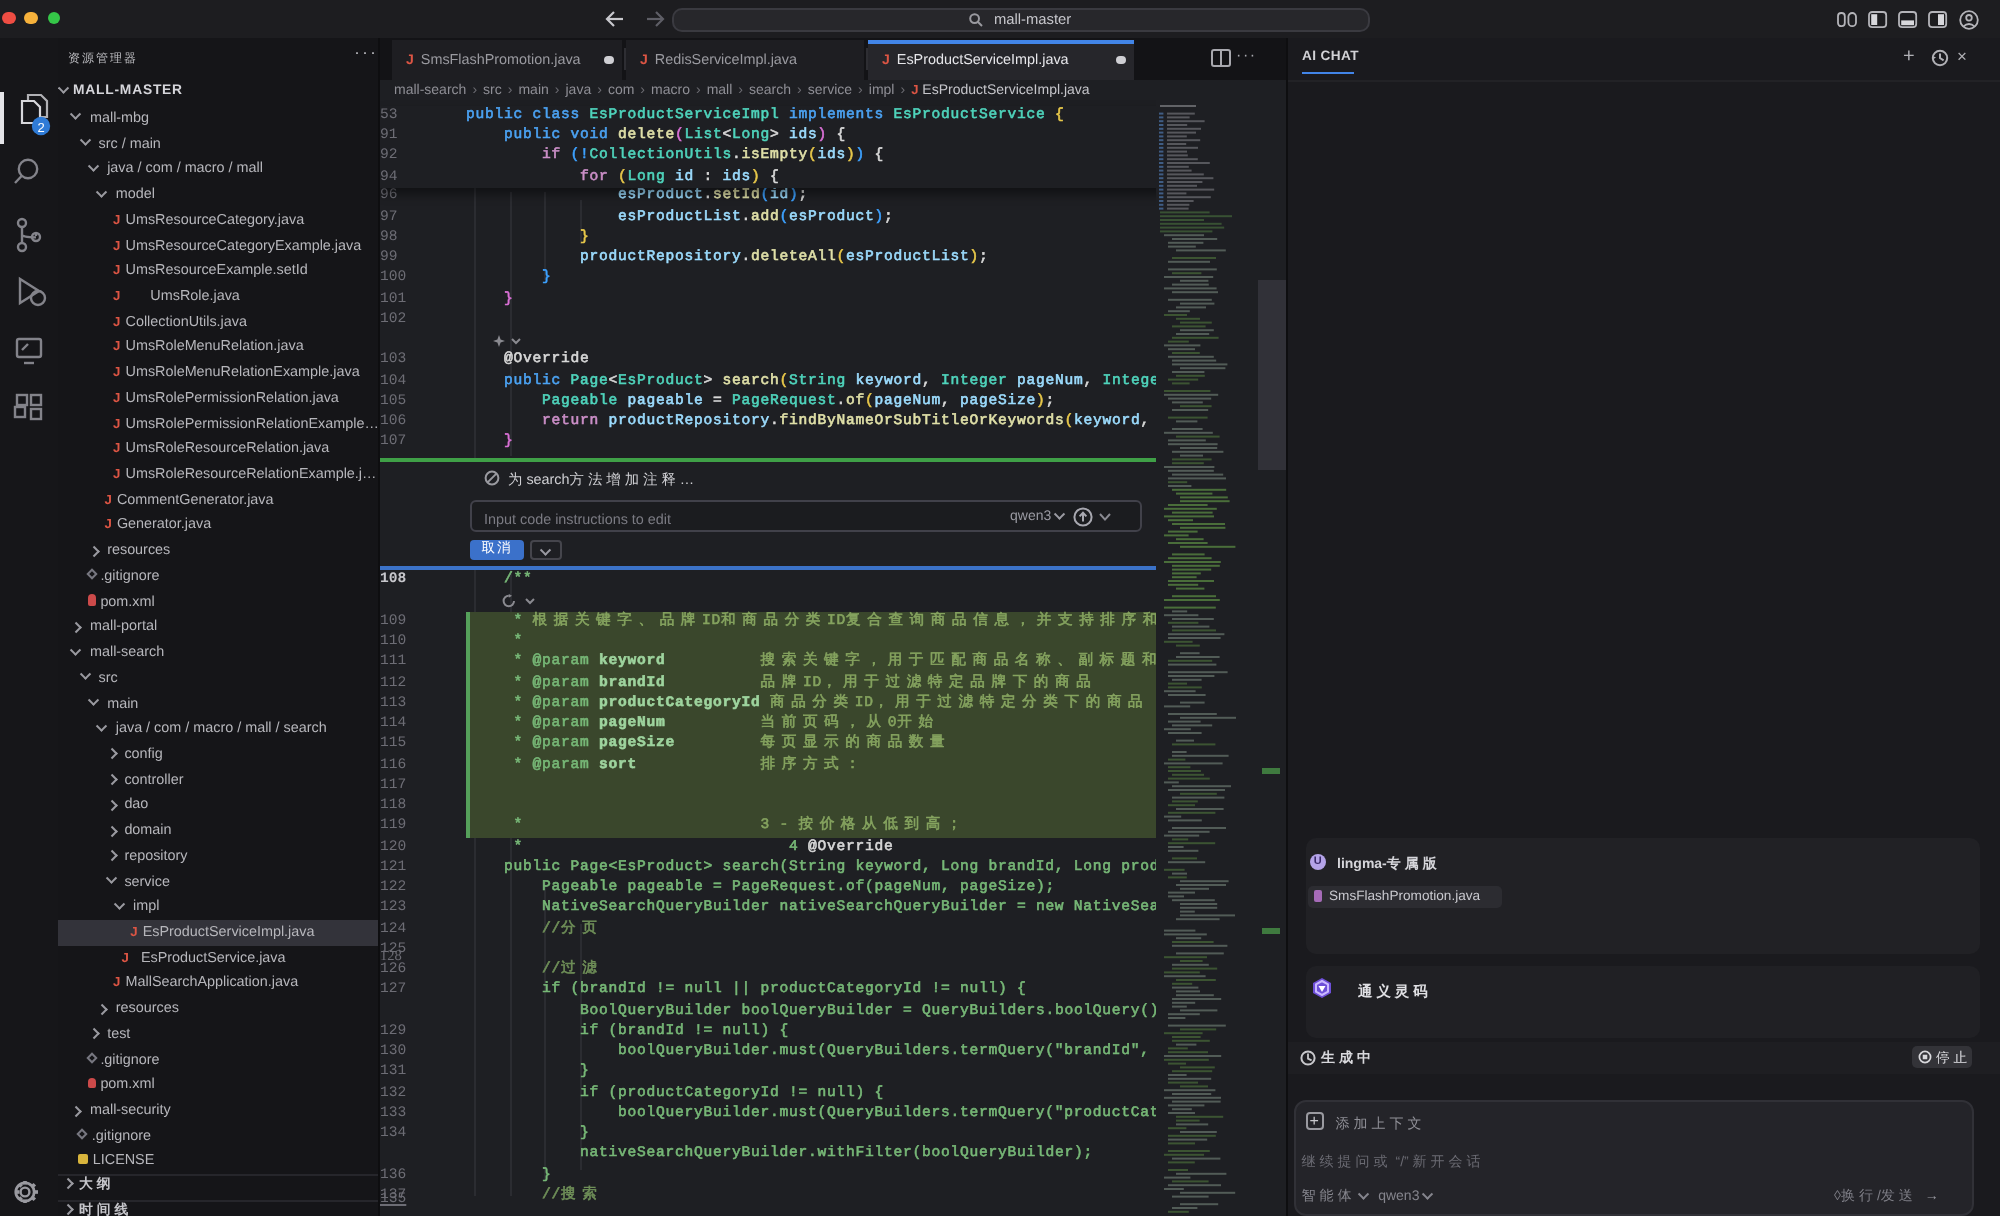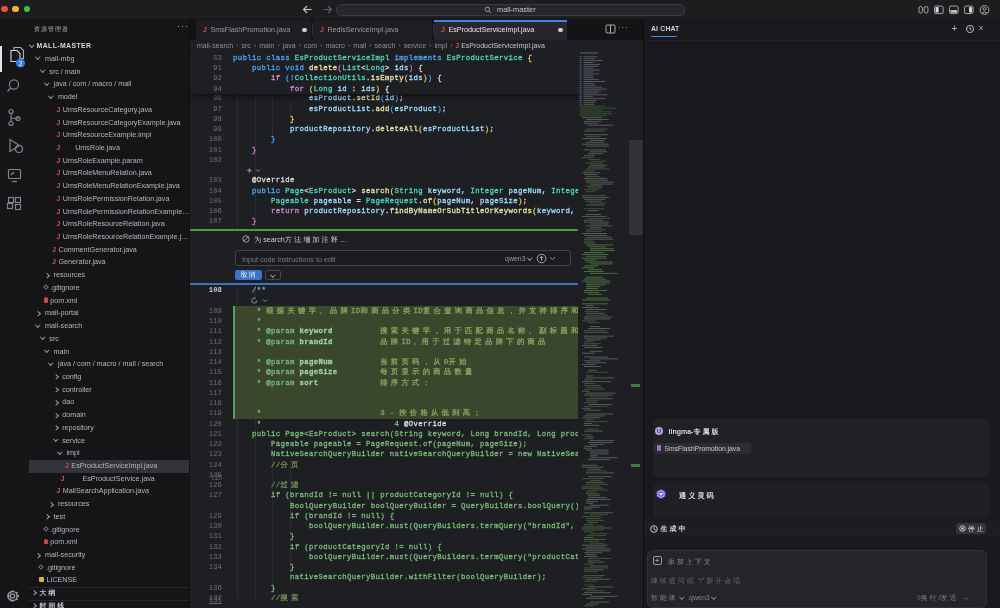--- a/index.html
+++ b/index.html
@@ -1,21 +1,21 @@
 <!DOCTYPE html>
 <html><head><meta charset="utf-8"><style>
 *{margin:0;padding:0;box-sizing:border-box}
 html,body{width:1000px;height:608px;overflow:hidden;background:#1e1f23;font-family:"Liberation Sans",sans-serif}
 .ab{position:absolute}
 .code,pre{font-family:"Liberation Mono",monospace;font-size:7.3px;line-height:10.25px;white-space:pre;letter-spacing:.37px;-webkit-text-stroke:.3px currentColor}
 .cjm{letter-spacing:3.3px}.cjs{letter-spacing:2px}
 .k{color:#4ba2f2}.t{color:#4fd4bc}.m{color:#e0e0a8}.v{color:#9cdcfe}.c{color:#cc8fc8}.w{color:#d8d8d8}
 .y{color:#e8c84a}.pk{color:#da70d6}.bl{color:#3da1ff}
 .g{color:#77b877}.gd{color:#6f8f58}.gc{color:#85a35f}.gp{color:#9ed49e;font-weight:bold}
-.gut{position:absolute;left:190px;width:32px;text-align:right;color:#6d6d75;font-family:"Liberation Mono",monospace;font-size:7.3px;line-height:10.25px}
+.gut{position:absolute;left:190px;width:32px;text-align:left;color:#6d6d75;font-family:"Liberation Mono",monospace;font-size:7.3px;line-height:10.25px}
 .chev{display:inline-block;width:3.5px;height:3.5px;border-right:1px solid #9a9aa0;border-bottom:1px solid #9a9aa0}
 .cv{transform:rotate(45deg)}.cr{transform:rotate(-45deg)}
 .trow{position:absolute;left:29px;width:160px;height:12.7px;color:#b6b6bb;font-size:7.2px;line-height:12.7px;white-space:nowrap;overflow:hidden}
 .ji{font-weight:bold;font-size:6.6px;color:#dd5544}
 </style></head><body>
 
 <div class="ab" style="left:0;top:0;width:1000px;height:19px;background:#1d1d20"></div>
 <div class="ab" style="left:0;top:19px;width:29px;height:589px;background:#161619"></div>
 <div class="ab" style="left:29px;top:19px;width:160px;height:589px;background:#151518"></div>
 <div class="ab" style="left:189px;top:19px;width:1px;height:589px;background:#0e0e10"></div>
@@ -99,23 +99,23 @@
 <div class="ab" style="left:0;top:46px;width:1.6px;height:26px;background:#e4e4e8"></div>
 <div class="ab" style="left:34px;top:25px;color:#bbbbbf;font-size:6px"><span class="cjs" style="letter-spacing:1px">资源管理器</span></div>
 <div class="ab" style="left:177px;top:21px;color:#b6b6bb;font-size:9px;letter-spacing:1px">···</div>
 <div class="trow" style="top:40.2px;font-weight:bold;color:#d5d5da;font-size:6.9px;letter-spacing:.4px"><span class="chev cv" style="margin-left:1px;margin-bottom:2px"></span><span style="margin-left:3px">MALL-MASTER</span></div>
 <div class="trow" style="top:52.9px;"><span class="chev cv" style="margin-left:7.3px;margin-bottom:2px"></span><span style="margin-left:5.2px">mall-mbg</span></div>
 <div class="trow" style="top:65.6px;"><span class="chev cv" style="margin-left:11.6px;margin-bottom:2px"></span><span style="margin-left:5.2px">src / main</span></div>
 <div class="trow" style="top:78.4px;"><span class="chev cv" style="margin-left:15.9px;margin-bottom:2px"></span><span style="margin-left:5.2px">java / com / macro / mall</span></div>
 <div class="trow" style="top:91.1px;"><span class="chev cv" style="margin-left:20.2px;margin-bottom:2px"></span><span style="margin-left:5.2px">model</span></div>
 <div class="trow" style="top:103.8px;"><span style="display:inline-block;width:27.5px"></span><span class="ji">J</span><span style="margin-left:2.6px">UmsResourceCategory.java</span></div>
 <div class="trow" style="top:116.5px;"><span style="display:inline-block;width:27.5px"></span><span class="ji">J</span><span style="margin-left:2.6px">UmsResourceCategoryExample.java</span></div>
-<div class="trow" style="top:129.2px;"><span style="display:inline-block;width:27.5px"></span><span class="ji">J</span><span style="margin-left:2.6px">UmsResourceExample.impl</span></div>
+<div class="trow" style="top:129.2px;"><span style="display:inline-block;width:27.5px"></span><span class="ji">J</span><span style="margin-left:2.6px">UmsResourceExample.setId</span></div>
 <div class="trow" style="top:142.0px;"><span style="display:inline-block;width:27.5px"></span><span class="ji">J</span><span style="margin-left:15px">UmsRole.java</span></div>
-<div class="trow" style="top:154.7px;"><span style="display:inline-block;width:27.5px"></span><span class="ji">J</span><span style="margin-left:2.6px">UmsRoleExample.param</span></div>
+<div class="trow" style="top:154.7px;"><span style="display:inline-block;width:27.5px"></span><span class="ji">J</span><span style="margin-left:2.6px">CollectionUtils.java</span></div>
 <div class="trow" style="top:167.4px;"><span style="display:inline-block;width:27.5px"></span><span class="ji">J</span><span style="margin-left:2.6px">UmsRoleMenuRelation.java</span></div>
 <div class="trow" style="top:180.1px;"><span style="display:inline-block;width:27.5px"></span><span class="ji">J</span><span style="margin-left:2.6px">UmsRoleMenuRelationExample.java</span></div>
 <div class="trow" style="top:192.8px;"><span style="display:inline-block;width:27.5px"></span><span class="ji">J</span><span style="margin-left:2.6px">UmsRolePermissionRelation.java</span></div>
 <div class="trow" style="top:205.6px;"><span style="display:inline-block;width:27.5px"></span><span class="ji">J</span><span style="margin-left:2.6px">UmsRolePermissionRelationExample…</span></div>
 <div class="trow" style="top:218.3px;"><span style="display:inline-block;width:27.5px"></span><span class="ji">J</span><span style="margin-left:2.6px">UmsRoleResourceRelation.java</span></div>
 <div class="trow" style="top:231.0px;"><span style="display:inline-block;width:27.5px"></span><span class="ji">J</span><span style="margin-left:2.6px">UmsRoleResourceRelationExample.j…</span></div>
 <div class="trow" style="top:243.7px;"><span style="display:inline-block;width:23.2px"></span><span class="ji">J</span><span style="margin-left:2.6px">CommentGenerator.java</span></div>
 <div class="trow" style="top:256.4px;"><span style="display:inline-block;width:23.2px"></span><span class="ji">J</span><span style="margin-left:2.6px">Generator.java</span></div>
 <div class="trow" style="top:269.2px;"><span class="chev cr" style="margin-left:15.9px;margin-bottom:0px"></span><span style="margin-left:5.2px">resources</span></div>
 <div class="trow" style="top:281.9px;"><span style="display:inline-block;width:14.6px"></span><span style="display:inline-block;width:4px;height:4px;border:1px solid #777780;transform:rotate(45deg);margin-bottom:1px"></span><span style="margin-left:2.6px">.gitignore</span></div>
@@ -126,21 +126,21 @@
 <div class="trow" style="top:345.5px;"><span class="chev cv" style="margin-left:15.9px;margin-bottom:2px"></span><span style="margin-left:5.2px">main</span></div>
 <div class="trow" style="top:358.2px;"><span class="chev cv" style="margin-left:20.2px;margin-bottom:2px"></span><span style="margin-left:5.2px">java / com / macro / mall / search</span></div>
 <div class="trow" style="top:370.9px;"><span class="chev cr" style="margin-left:24.5px;margin-bottom:0px"></span><span style="margin-left:5.2px">config</span></div>
 <div class="trow" style="top:383.6px;"><span class="chev cr" style="margin-left:24.5px;margin-bottom:0px"></span><span style="margin-left:5.2px">controller</span></div>
 <div class="trow" style="top:396.4px;"><span class="chev cr" style="margin-left:24.5px;margin-bottom:0px"></span><span style="margin-left:5.2px">dao</span></div>
 <div class="trow" style="top:409.1px;"><span class="chev cr" style="margin-left:24.5px;margin-bottom:0px"></span><span style="margin-left:5.2px">domain</span></div>
 <div class="trow" style="top:421.8px;"><span class="chev cr" style="margin-left:24.5px;margin-bottom:0px"></span><span style="margin-left:5.2px">repository</span></div>
 <div class="trow" style="top:434.5px;"><span class="chev cv" style="margin-left:24.5px;margin-bottom:2px"></span><span style="margin-left:5.2px">service</span></div>
 <div class="trow" style="top:447.2px;"><span class="chev cv" style="margin-left:28.8px;margin-bottom:2px"></span><span style="margin-left:5.2px">impl</span></div>
 <div class="trow" style="top:460.0px;background:#33333a;"><span style="display:inline-block;width:36.1px"></span><span class="ji">J</span><span style="margin-left:2.6px">EsProductServiceImpl.java</span></div>
-<div class="trow" style="top:472.7px;"><span style="display:inline-block;width:31.8px"></span><span class="ji">J</span><span style="margin-left:18px">EsProductService.java</span></div>
+<div class="trow" style="top:472.7px;"><span style="display:inline-block;width:31.8px"></span><span class="ji">J</span><span style="margin-left:6px">EsProductService.java</span></div>
 <div class="trow" style="top:485.4px;"><span style="display:inline-block;width:27.5px"></span><span class="ji">J</span><span style="margin-left:2.6px">MallSearchApplication.java</span></div>
 <div class="trow" style="top:498.1px;"><span class="chev cr" style="margin-left:20.2px;margin-bottom:0px"></span><span style="margin-left:5.2px">resources</span></div>
 <div class="trow" style="top:510.8px;"><span class="chev cr" style="margin-left:15.9px;margin-bottom:0px"></span><span style="margin-left:5.2px">test</span></div>
 <div class="trow" style="top:523.6px;"><span style="display:inline-block;width:14.6px"></span><span style="display:inline-block;width:4px;height:4px;border:1px solid #777780;transform:rotate(45deg);margin-bottom:1px"></span><span style="margin-left:2.6px">.gitignore</span></div>
 <div class="trow" style="top:536.3px;"><span style="display:inline-block;width:14.6px"></span><span style="display:inline-block;width:4px;height:5.5px;background:#cc4a4a;border-radius:2px 2px 1px 1px"></span><span style="margin-left:2.6px">pom.xml</span></div>
 <div class="trow" style="top:549.0px;"><span class="chev cr" style="margin-left:7.3px;margin-bottom:0px"></span><span style="margin-left:5.2px">mall-security</span></div>
 <div class="trow" style="top:561.7px;"><span style="display:inline-block;width:10.3px"></span><span style="display:inline-block;width:4px;height:4px;border:1px solid #777780;transform:rotate(45deg);margin-bottom:1px"></span><span style="margin-left:2.6px">.gitignore</span></div>
 <div class="trow" style="top:574.4px;"><span style="display:inline-block;width:10.3px"></span><span style="display:inline-block;width:4.5px;height:5.5px;background:#d8b43c;border-radius:1px"></span><span style="margin-left:2.6px">LICENSE</span></div>
 <div class="ab" style="left:29px;top:586.5px;width:160px;height:1px;background:#26262b"></div>
 <div class="trow" style="top:586.8px;font-weight:bold;color:#c5c5ca;font-size:6.9px"><span class="chev cr" style="margin-left:3px"></span><span style="margin-left:4px" class="cjs">大纲</span></div>
@@ -200,20 +200,21 @@
 <div class="ab code" style="left:43px;top:245.30px">&nbsp;&nbsp;&nbsp;&nbsp;<span class="g">/**</span></div>
 <div class="gut" style="left:0;top:265.75px;color:#6d6d75;">109</div>
 <div class="ab code" style="left:43px;top:265.75px">&nbsp;&nbsp;&nbsp;&nbsp;&nbsp;<span class="g">* </span><span class="gc"><span class="cjm">根据关键字、品牌</span>ID<span class="cjm">和商品分类</span>ID<span class="cjm">复合查询商品信息，并支持排序和分页</span></span></div>
 <div class="gut" style="left:0;top:276.00px;color:#6d6d75;">110</div>
 <div class="ab code" style="left:43px;top:276.00px">&nbsp;&nbsp;&nbsp;&nbsp;&nbsp;<span class="g">*</span></div>
 <div class="gut" style="left:0;top:286.25px;color:#6d6d75;">111</div>
 <div class="ab code" style="left:43px;top:286.25px">&nbsp;&nbsp;&nbsp;&nbsp;&nbsp;<span class="g">* @param </span><span class="gp">keyword</span><span class="g">          </span><span class="gc"><span class="cjm">搜索关键字，用于匹配商品名称、副标题和关键词</span></span></div>
 <div class="gut" style="left:0;top:296.50px;color:#6d6d75;">112</div>
 <div class="ab code" style="left:43px;top:296.50px">&nbsp;&nbsp;&nbsp;&nbsp;&nbsp;<span class="g">* @param </span><span class="gp">brandId</span><span class="g">          </span><span class="gc"><span class="cjm">品牌</span>ID<span class="cjm">，用于过滤特定品牌下的商品</span></span></div>
 <div class="gut" style="left:0;top:306.75px;color:#6d6d75;">113</div>
+<div class="ab code" style="left:43px;top:306.75px">&nbsp;&nbsp;&nbsp;&nbsp;&nbsp;<span class="g">* @param </span><span class="gp">productCategoryId</span><span class="g"> </span><span class="gc"><span class="cjm">商品分类</span>ID<span class="cjm">，用于过滤特定分类下的商品</span></span></div>
 <div class="gut" style="left:0;top:317.00px;color:#6d6d75;">114</div>
 <div class="ab code" style="left:43px;top:317.00px">&nbsp;&nbsp;&nbsp;&nbsp;&nbsp;<span class="g">* @param </span><span class="gp">pageNum</span><span class="g">          </span><span class="gc"><span class="cjm">当前页码，从</span>0<span class="cjm">开始</span></span></div>
 <div class="gut" style="left:0;top:327.25px;color:#6d6d75;">115</div>
 <div class="ab code" style="left:43px;top:327.25px">&nbsp;&nbsp;&nbsp;&nbsp;&nbsp;<span class="g">* @param </span><span class="gp">pageSize</span><span class="g">         </span><span class="gc"><span class="cjm">每页显示的商品数量</span></span></div>
 <div class="gut" style="left:0;top:337.50px;color:#6d6d75;">116</div>
 <div class="ab code" style="left:43px;top:337.50px">&nbsp;&nbsp;&nbsp;&nbsp;&nbsp;<span class="g">* @param </span><span class="gp">sort</span><span class="g">             </span><span class="gc"><span class="cjm">排序方式：</span></span></div>
 <div class="gut" style="left:0;top:347.75px;color:#6d6d75;">117</div>
 <div class="gut" style="left:0;top:358.00px;color:#6d6d75;">118</div>
 <div class="gut" style="left:0;top:368.25px;color:#6d6d75;">119</div>
 <div class="ab code" style="left:43px;top:368.25px">&nbsp;&nbsp;&nbsp;&nbsp;&nbsp;<span class="g">*                         </span><span class="gc">3 - <span class="cjm">按价格从低到高；</span></span></div>

